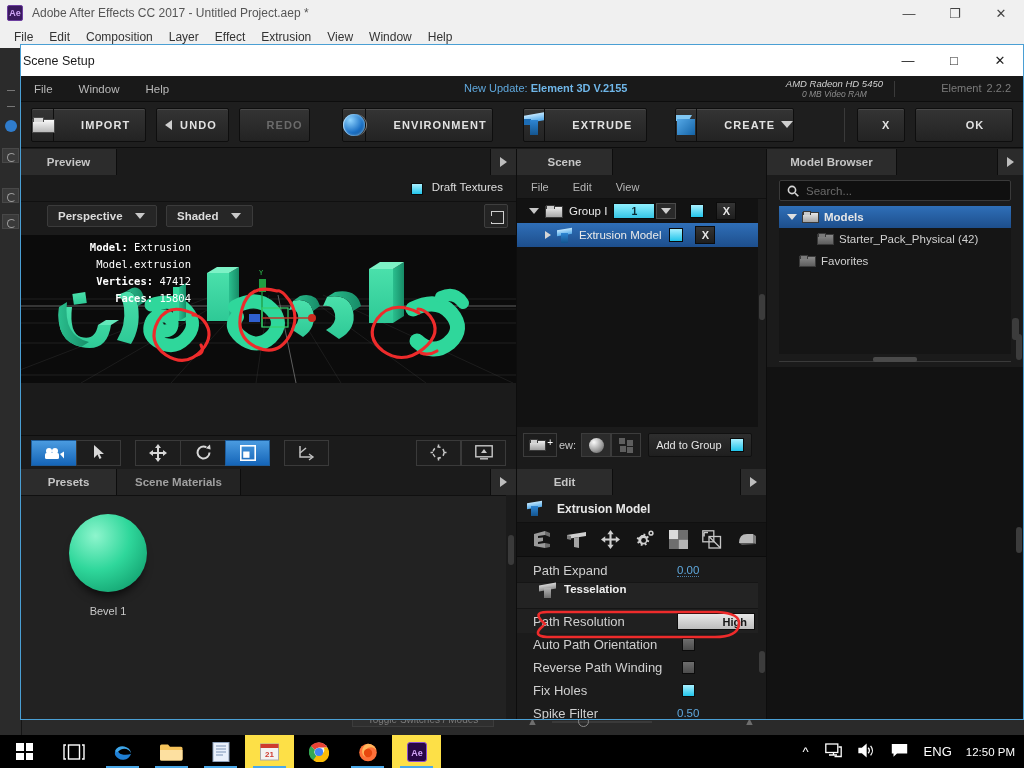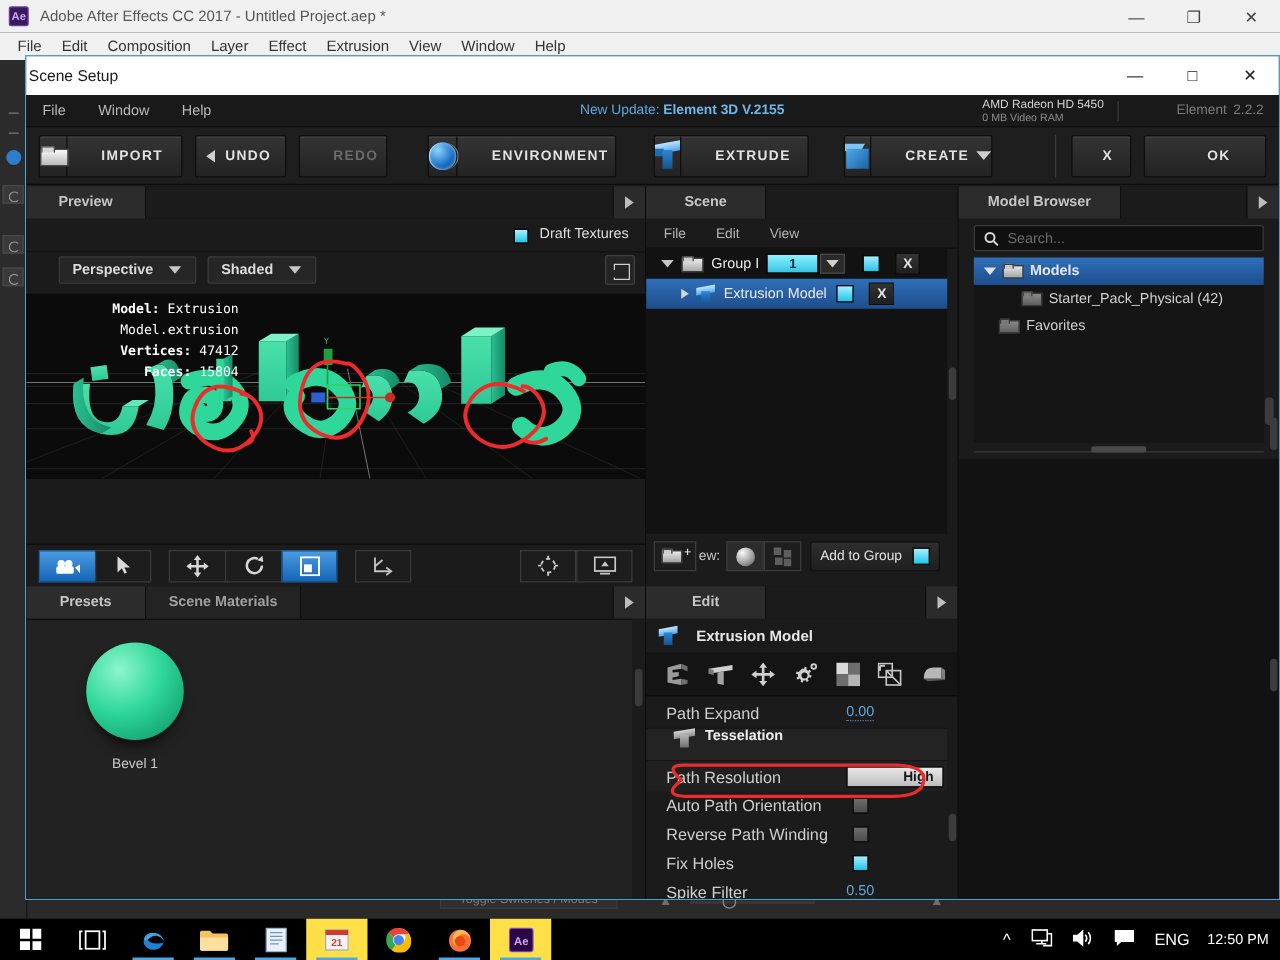--- a/index.html
+++ b/index.html
@@ -75,21 +75,21 @@
   .dlg-winbtn { width: 46px; height: 31px; display: flex; align-items: center; justify-content: center; color: #222; font-size: 13px; }
 
   
   .dlg-menustrip {
     height: 26px; background: #191919; display: flex; align-items: center;
     position: relative; border-bottom: 1px solid #0d0d0d;
   }
   .dlg-menu-item { font-size: 11.5px; color: #b9b9b9; padding: 0 13px; }
   .dlg-update { position: absolute; left: 443px; top: 6px; font-size: 11px; color: #5fa8dd; }
   .dlg-update b { color: #6fb6e8; font-weight: bold; }
-  .gpu-info { position: absolute; right: 140px; top: 3px; text-align: left; line-height: 10px; }
+  .gpu-info { position: absolute; right: 140px; top: 3px; text-align: center; line-height: 10px; font-style: italic; }
   .gpu-name { font-size: 9.5px; color: #d2d2d2; }
   .gpu-vram { font-size: 8.5px; color: #8e8e8e; }
   .gpu-sep { position: absolute; right: 128px; top: 5px; width: 1px; height: 16px; background: #3a3a3a; }
   .elem-ver { position: absolute; right: 12px; top: 6px; font-size: 11px; color: #d8d8d8; }
   .elem-ver span { color: #7b7b7b; margin-left: 5px; }
 
   
   .dlg-toolbar {
     height: 46px; background: #1e1e1e; position: relative;
     border-bottom: 1px solid #0c0c0c; display: flex; align-items: center; padding-left: 10px;

